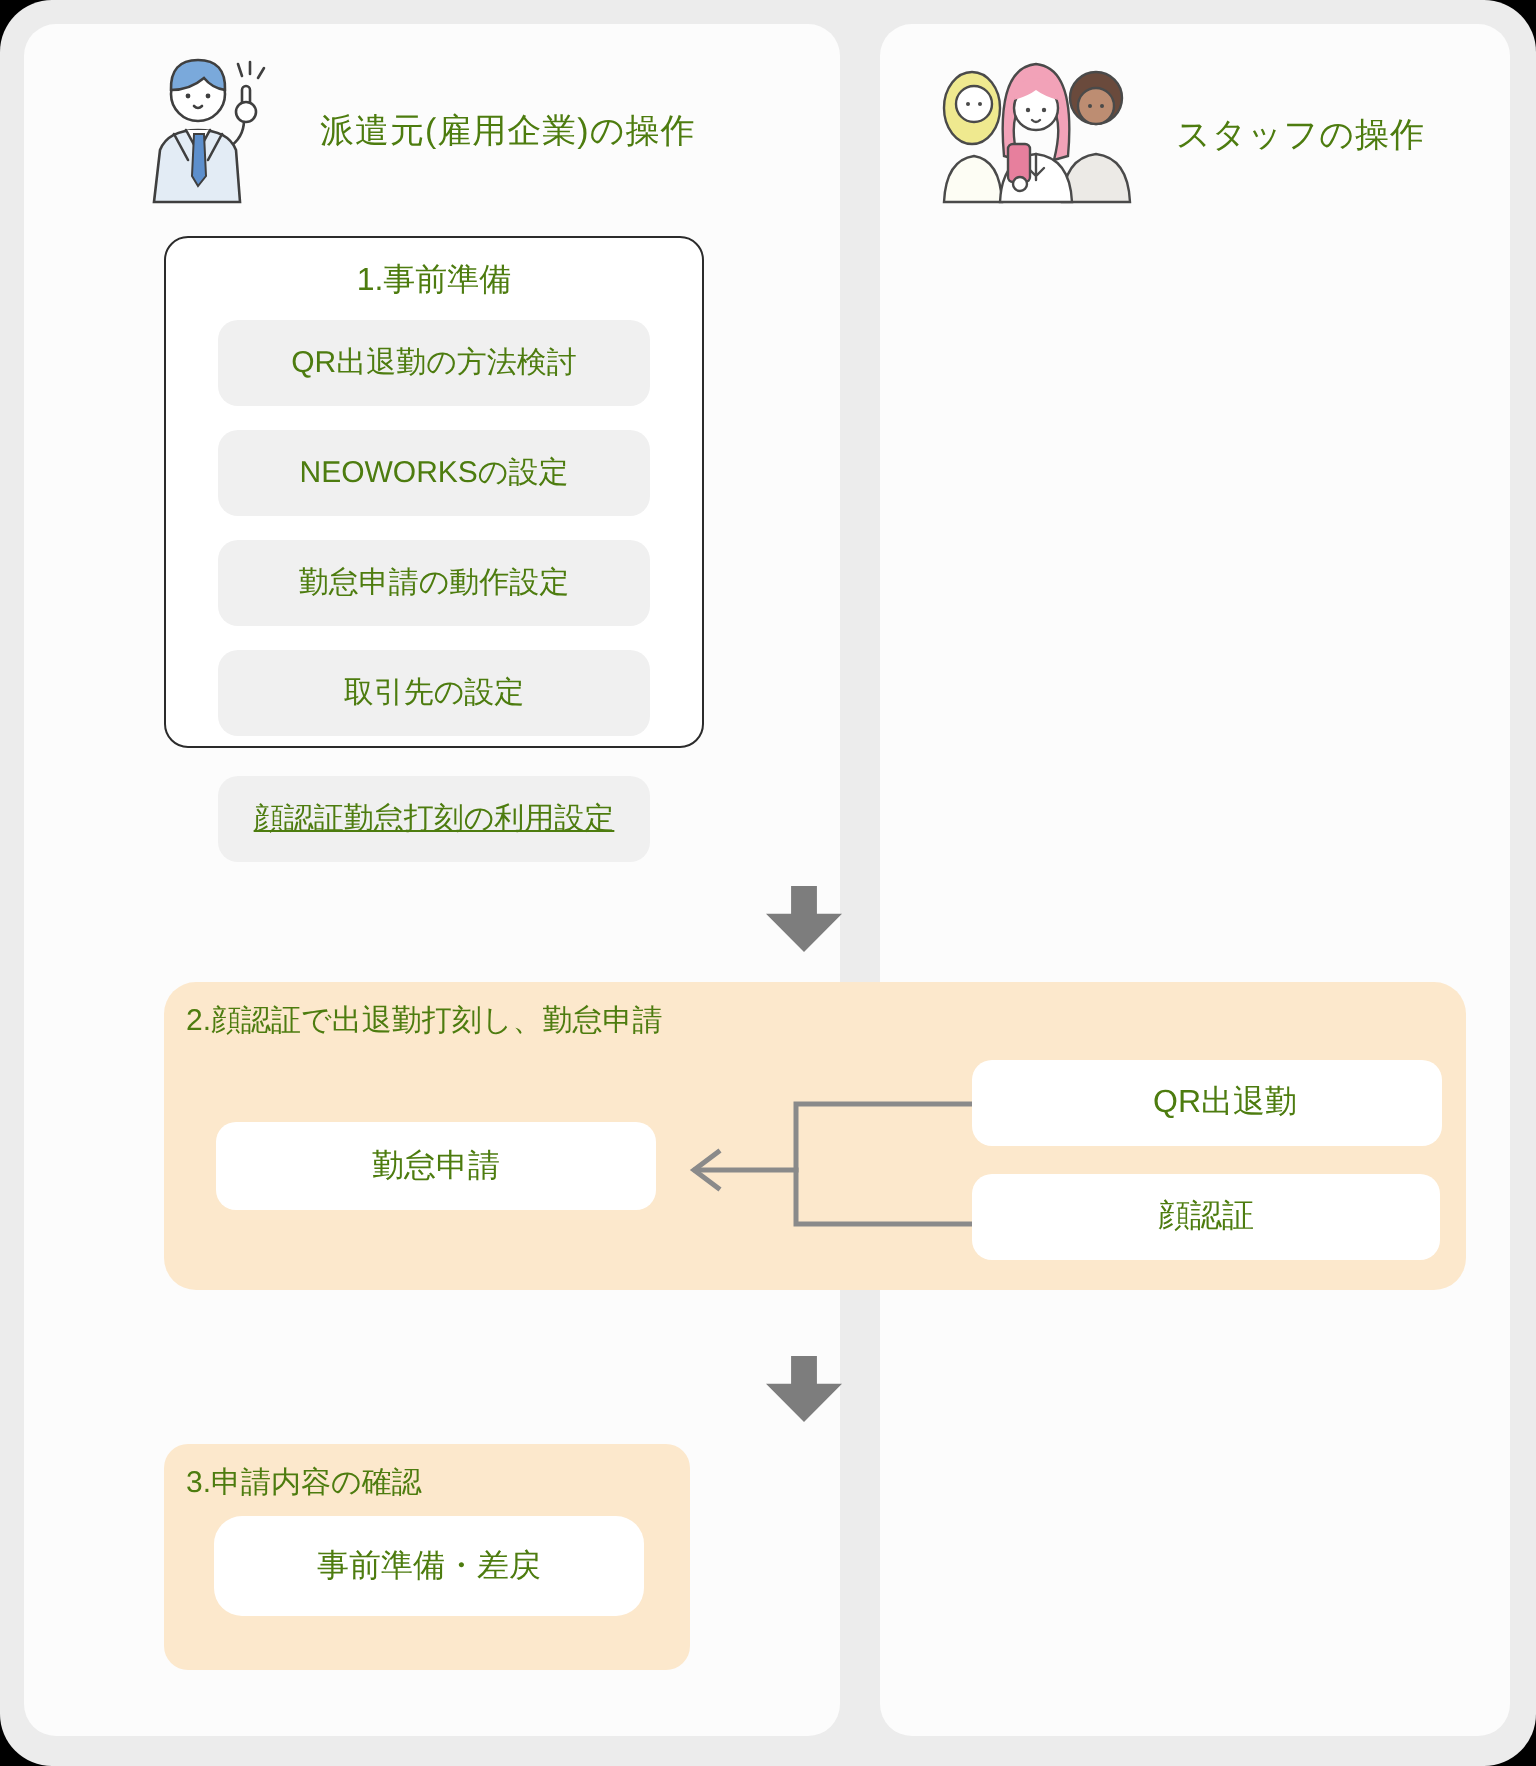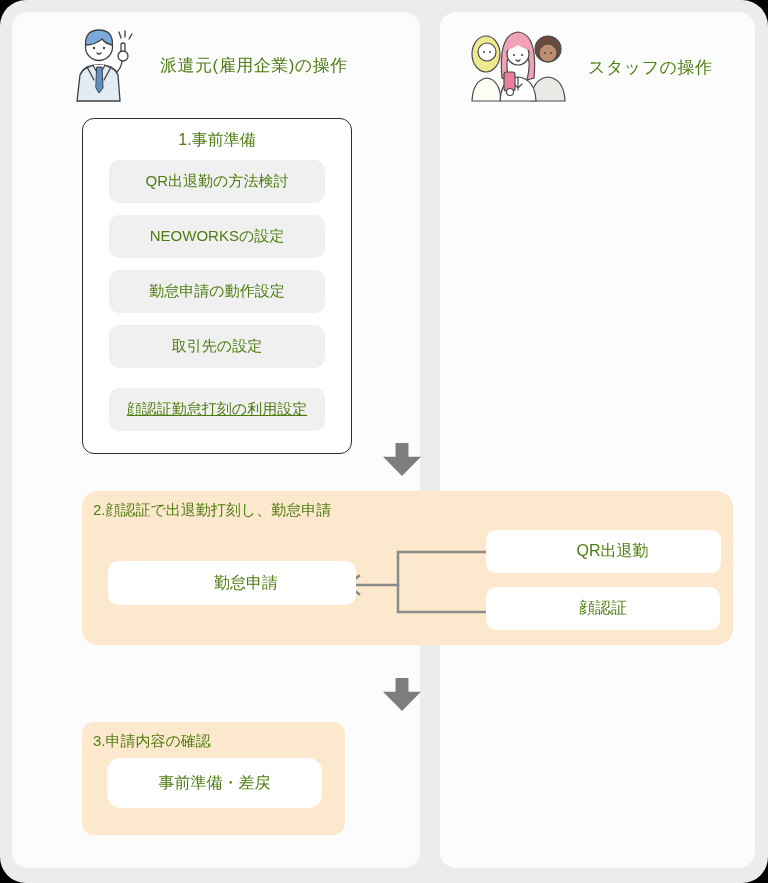--- a/index.html
+++ b/index.html
@@ -15,21 +15,21 @@
   .illus{position:absolute;}
   .illus-left{left:64px;top:22px;width:72px;height:80px;}
   .illus-right{left:464px;top:22px;width:108px;height:80px;}
 
   .panel-title{position:absolute;font-size:17px;font-weight:500;letter-spacing:.5px;white-space:nowrap;}
   .title-left{left:160px;top:54px;}
   .title-right{left:588px;top:56px;}
 
   
   .prep-box{
-    position:absolute;left:82px;top:118px;width:270px;height:336px;
+    position:absolute;left:82px;top:118px;width:270px;height:256px;
     background:#fff;border:1.5px solid #2b2b2b;border-radius:12px;box-sizing:border-box;
   }
   .prep-title{position:absolute;left:0;right:0;top:11px;text-align:center;font-size:16px;}
   .pill{
     position:absolute;left:26px;width:216px;height:43px;background:#f0f0f0;border-radius:10px;
     display:flex;align-items:center;justify-content:center;font-size:15px;
   }
   .pill-0{top:41px;}.pill-1{top:96px;}.pill-2{top:151px;}.pill-3{top:206px;}.pill-4{top:269px;text-decoration:underline;}
 
   
@@ -43,21 +43,21 @@
   
   .step2-box{
     position:absolute;left:82px;top:491px;width:651px;height:154px;
     background:#fce8cc;border-radius:16px;
   }
   .step-label{position:absolute;left:11px;top:10px;font-size:15px;white-space:nowrap;}
   .node{
     position:absolute;background:#fff;border-radius:10px;
     display:flex;align-items:center;justify-content:center;font-size:16px;
   }
-  .node-request{left:26px;top:70px;width:220px;height:44px;padding-left:28px;}
+  .node-request{left:26px;top:70px;width:220px;height:44px;}
   .node-qr{left:404px;top:39px;width:217px;height:43px;padding-left:18px;}
   .node-face{left:404px;top:96px;width:234px;height:43px;}
   .connector{position:absolute;left:0;top:0;pointer-events:none;}
 
   
   .step3-box{
     position:absolute;left:82px;top:722px;width:263px;height:113px;
     background:#fce8cc;border-radius:12px;
   }
   .node-approve{left:25px;top:36px;width:215px;height:50px;border-radius:14px;}

